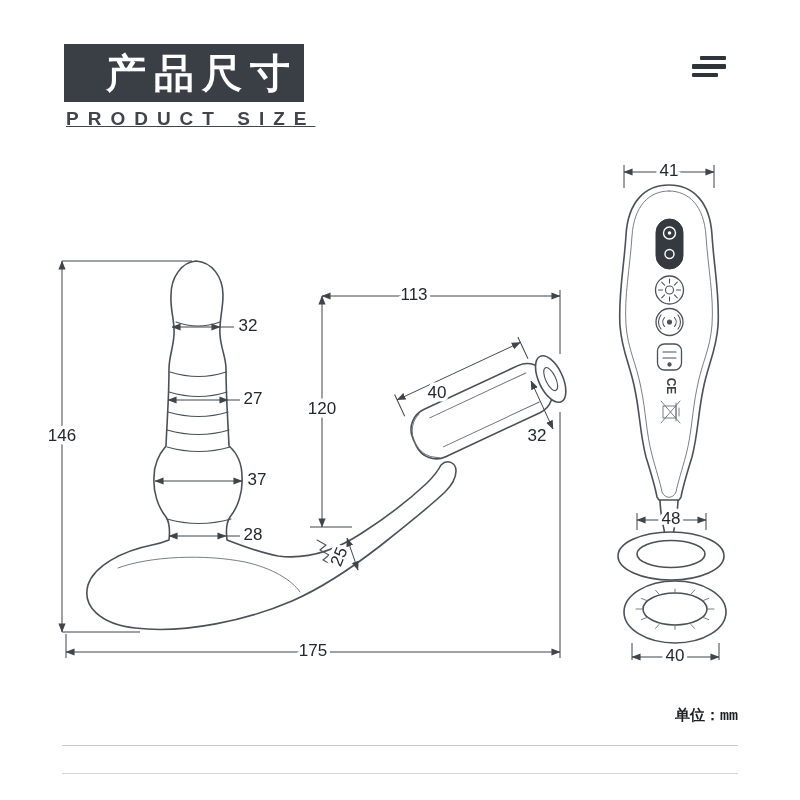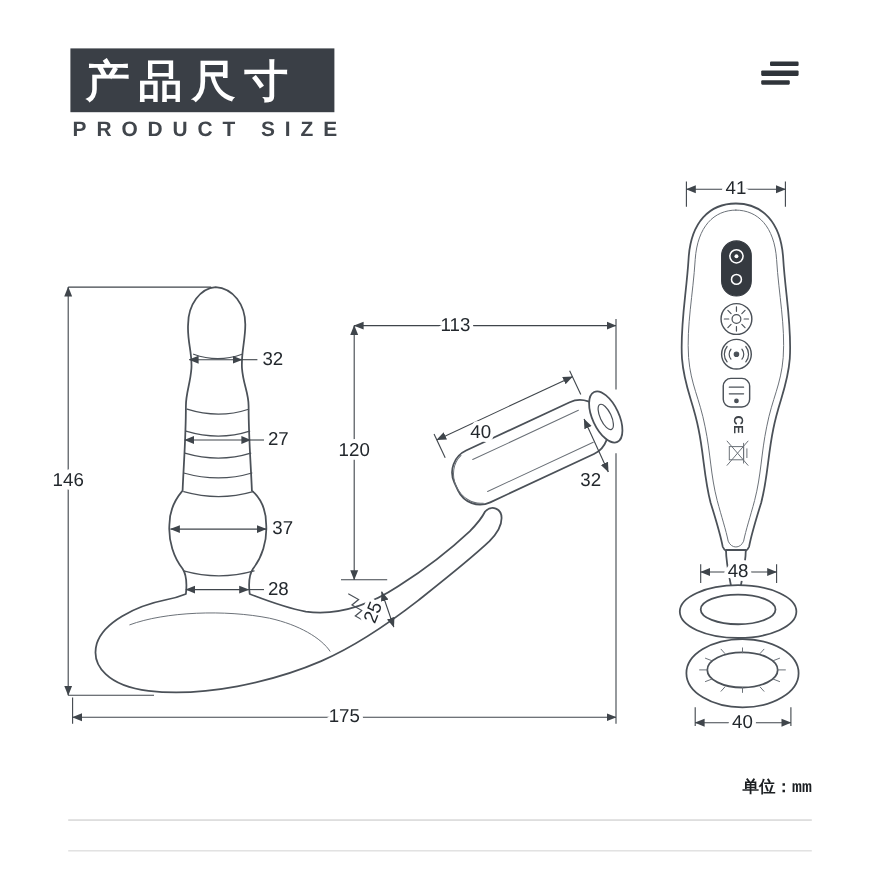--- a/index.html
+++ b/index.html
@@ -1,19 +1,19 @@
 <!DOCTYPE html>
 <html><head>
 <meta charset="utf-8">
 <style>
   html,body{margin:0;padding:0;background:#ffffff;}
   body{width:800px;height:800px;position:relative;font-family:"Liberation Sans",sans-serif;overflow:hidden;}
   .header-block{position:absolute;left:64px;top:44px;width:240px;height:58px;background:#3a3f46;display:flex;align-items:center;}
-  .header-title{color:#ffffff;font-size:40px;font-weight:bold;letter-spacing:8px;padding-left:14px;white-space:nowrap;}
-  .header-sub{position:absolute;left:66px;top:108px;font-size:19px;letter-spacing:9px;color:#41464c;font-weight:600;white-space:nowrap;}
+  .header-title{color:#ffffff;font-size:40px;font-weight:bold;letter-spacing:8px;padding-left:14px;white-space:nowrap;margin-left:28px;}
+  .header-sub{position:absolute;left:66px;top:108px;font-size:19px;letter-spacing:9px;color:#41464c;font-weight:600;white-space:nowrap;text-decoration:underline;}
   .menu-icon{position:absolute;left:692px;top:56px;width:36px;}
   .menu-icon .b{background:#2f343a;border-radius:1px;margin-bottom:4px;}
   .menu-icon .b1{width:26px;height:4px;margin-left:8px;}
   .menu-icon .b2{width:34px;height:5px;}
   .menu-icon .b3{width:26px;height:4px;}
   .unit-label{position:absolute;right:62px;top:706px;font-size:15px;font-weight:bold;color:#1c1f22;font-family:Liberation Mono, monospace;}
   .divider{position:absolute;left:62px;width:676px;height:1px;}
   .divider.d1{top:745px;background:#c8c8c8;}
   .divider.d2{top:773px;background:#d6d6d6;}
   svg.diagram{position:absolute;left:0;top:0;}

